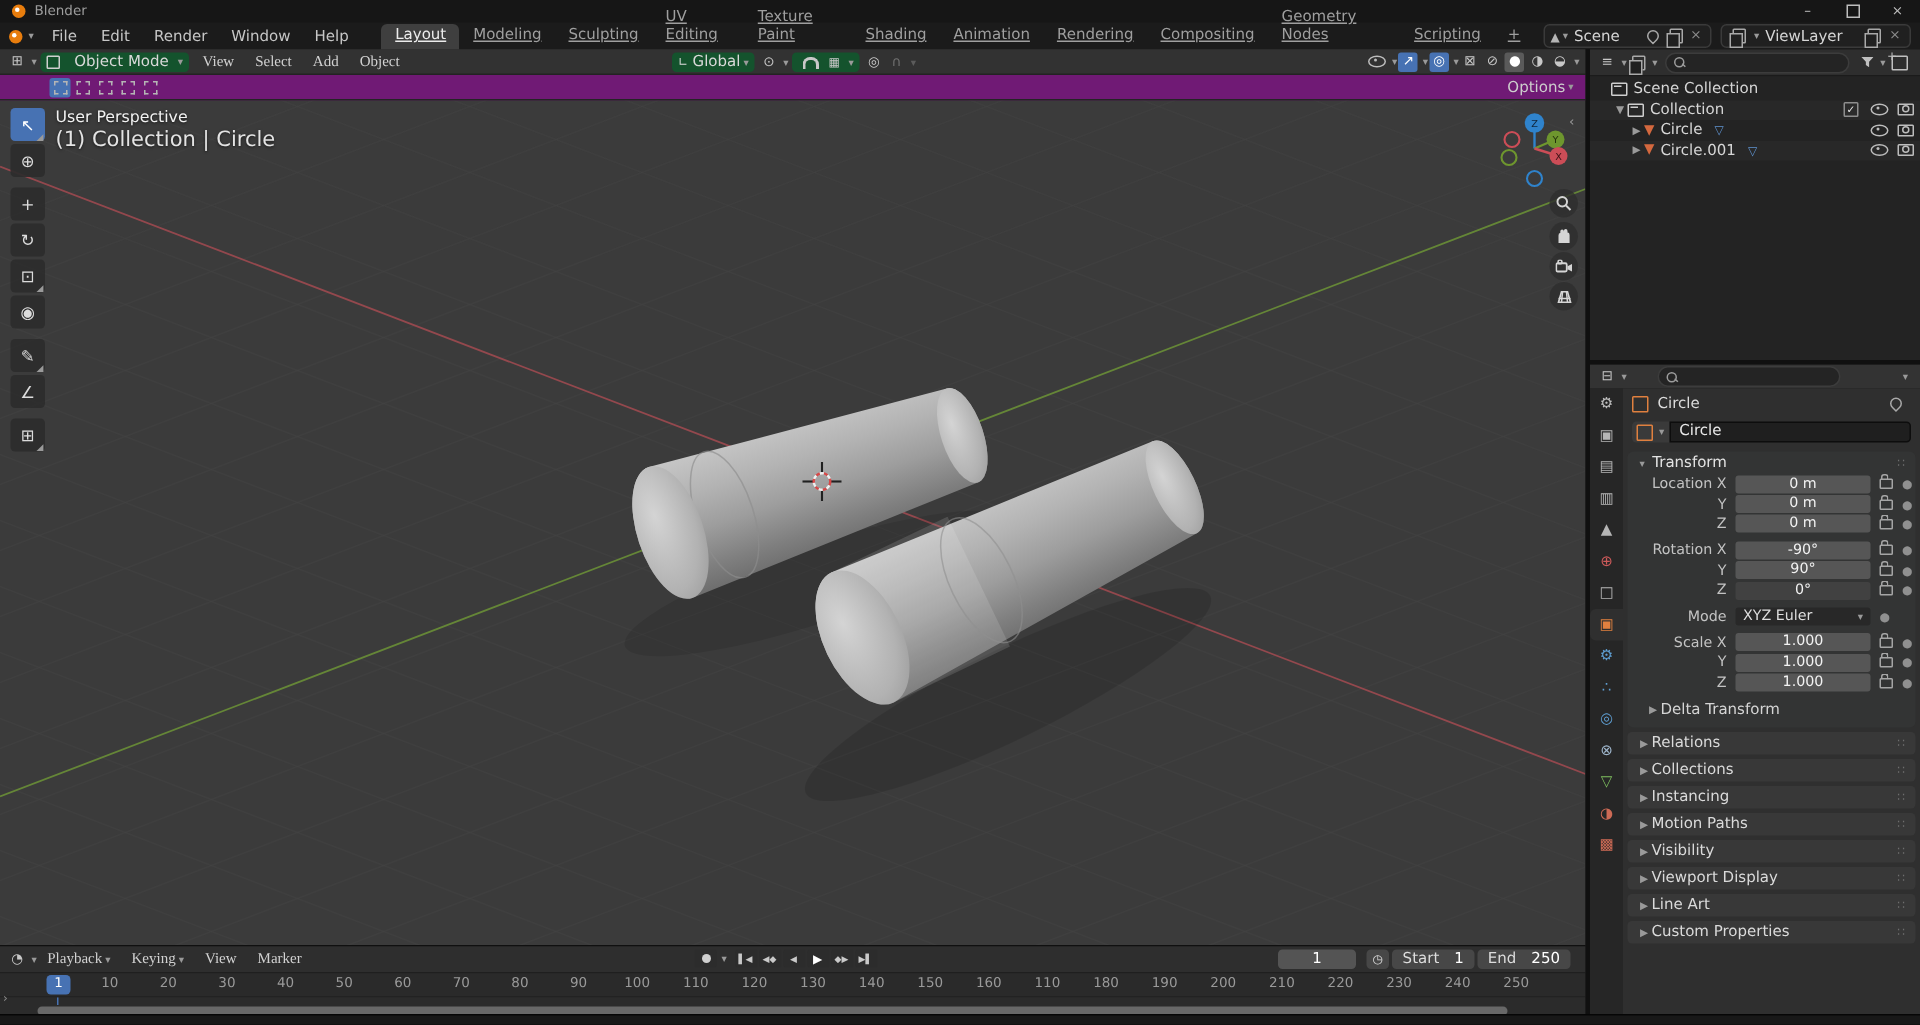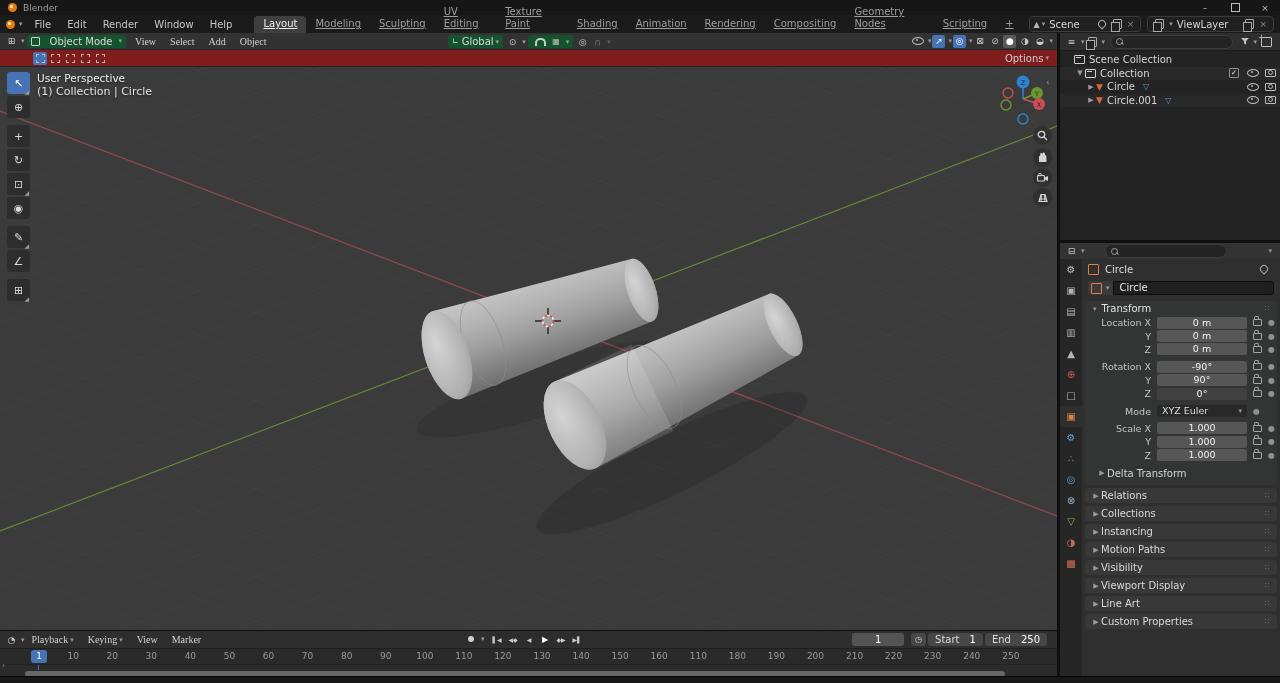--- a/index.html
+++ b/index.html
@@ -50,31 +50,31 @@
   .hicon{display:inline-flex;align-items:center;justify-content:center;width:13px;height:13px;font-size:9px;color:#c8c8c8;margin:0 1px;border-radius:2px;}
   .hicon.on{background:#4772b3;color:#fff;}
   .vp-center{position:absolute;left:446px;top:1px;display:flex;align-items:center;height:15px;}
   .vp-rightcluster{margin-left:auto;display:flex;align-items:center;}
   .icon-magnet{width:7px;height:6px;border:2px solid #c8c8c8;border-bottom:none;border-radius:5px 5px 0 0;margin:0 3px;}
   .grayed{opacity:.4;}
   .icon-eye{width:10px;height:6px;border:1px solid #bdbdbd;border-radius:50%;position:relative;margin:0 2px;}
   .icon-eye::after{content:"";position:absolute;left:3px;top:1px;width:2px;height:2px;border-radius:50%;background:#bdbdbd;}
 
   
-  .vp-tools{position:absolute;left:0;top:17px;width:100%;height:17px;background:#7f1d1d;border-bottom:1px solid #242424;display:flex;align-items:center;box-sizing:border-box;}
+  .vp-tools{position:absolute;left:0;top:17px;width:100%;height:17px;background:#701a75;border-bottom:1px solid #242424;display:flex;align-items:center;box-sizing:border-box;}
   .selmodes{display:flex;margin-left:33px;}
   .selmode{width:14px;height:13px;border-radius:2px;margin-right:1px;display:flex;align-items:center;justify-content:center;}
   .selmode .bx{width:7px;height:7px;border:1px dashed #b5b5b5;}
   .selmode.on{background:#4772b3;}
   .optbtn{margin-left:auto;margin-right:8px;color:#cdcdcd;display:flex;align-items:center;}
 
   
   .canvas{position:absolute;left:0;top:34px;width:1057px;height:563px;overflow:hidden;}
   .ov-line1{position:absolute;left:37px;top:5px;color:#f2f2f2;font-size:10.5px;text-shadow:0 1px 2px rgba(0,0,0,.6);}
-  .ov-line2{position:absolute;left:37px;top:18px;color:#e4e4e4;font-size:11px;text-shadow:0 1px 2px rgba(0,0,0,.6);}
+  .ov-line2{position:absolute;left:37px;top:18px;color:#e4e4e4;font-size:14px;text-shadow:0 1px 2px rgba(0,0,0,.6);}
   .toolbar{position:absolute;left:7px;top:5px;width:24px;}
   .tool{width:23px;height:22px;background:rgba(45,45,45,.92);border-radius:3px;margin-bottom:2px;display:flex;align-items:center;justify-content:center;color:#dcdcdc;font-size:11px;position:relative;}
   .tool.active{background:#4772b3;color:#fff;}
   .tool .sub{position:absolute;right:1px;bottom:-1px;font-size:6px;color:#9a9a9a;}
   .tgap{height:5px;}
   .navbtn{position:absolute;width:19px;height:19px;border-radius:50%;background:rgba(46,46,46,.8);display:flex;align-items:center;justify-content:center;}
   .rtoggle{position:absolute;left:1046px;top:10px;color:#9a9a9a;font-size:9px;}
 
   
   .ol-header{display:flex;align-items:center;height:17px;background:#2e2e2e;border-bottom:1px solid #1b1b1b;padding:0 4px;}

